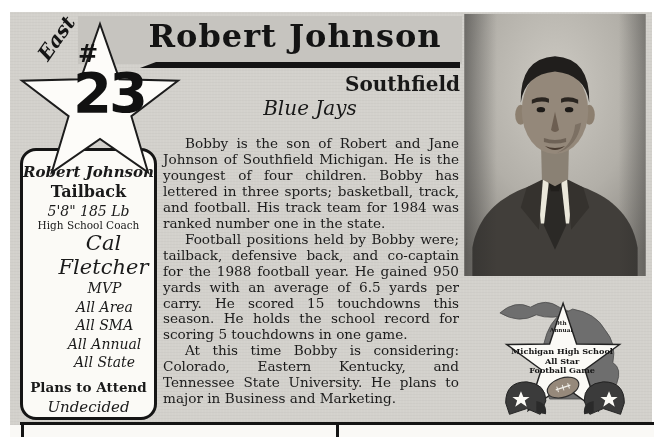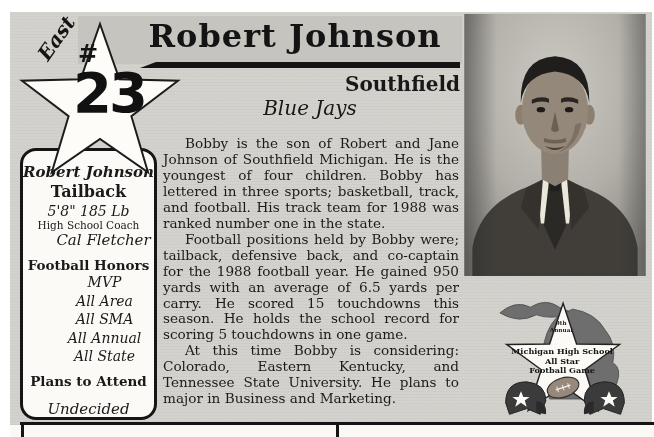--- a/index.html
+++ b/index.html
@@ -44,26 +44,26 @@
 
   .info-box{
     position:absolute;left:20px;top:148px;width:131px;height:266px;
     background:#fbfaf6;border:3px solid #151515;border-radius:16px;
     text-align:center;z-index:2;
   }
   .info-box .name{margin-top:12px;font-size:15px;font-weight:bold;font-style:italic;}
   .info-box .position{font-size:16px;font-weight:bold;margin-top:1px;}
   .info-box .size{font-size:14px;font-style:italic;margin-top:2px;}
   .info-box .coach-label{font-size:10.5px;margin-top:0;}
-  .info-box .coach-name{font-size:15px;font-style:italic;padding-left:30px;}
+  .info-box .coach-name{font-size:21px;font-style:italic;padding-left:30px;}
   .info-box .honors-label{font-size:13.5px;font-weight:bold;margin-top:8px;}
   .info-box .honor{font-size:14px;font-style:italic;line-height:18.5px;padding-left:32px;}
   .info-box .honor:first-of-type{margin-top:5px;}
   .info-box .plans-label{font-size:13.5px;font-weight:bold;margin-top:7px;}
-  .info-box .plans-value{font-size:15px;font-style:italic;margin-top:11px;}
+  .info-box .plans-value{font-size:15px;font-style:italic;margin-top:3px;}
 
   .bio{
     position:absolute;left:163px;top:136px;width:296px;height:290px;
     font-size:13.6px;line-height:15.95px;text-align:justify;color:#1b1b1b;
   }
   .bio p{margin:0;text-indent:22px;}
 
   .photo{position:absolute;left:463px;top:14px;z-index:1;}
   .logo{position:absolute;left:487px;top:288px;}
   .logo-annual{font-family:"DejaVu Serif",serif;font-weight:bold;font-size:6px;fill:#1a1a1a;}
@@ -91,32 +91,31 @@
   <text class="num-sign" x="74" y="56" text-anchor="middle">#</text>
   <text class="num-big" x="95" y="106" text-anchor="middle">23</text>
 </svg>
 
 <div class="info-box">
   <div class="name">Robert Johnson</div>
   <div class="position">Tailback</div>
   <div class="size">5'8" 185 Lb</div>
   <div class="coach-label">High School Coach</div>
   <div class="coach-name">Cal Fletcher</div>
-  <div class="honors-label">Football Honors</div>
   <div class="honor">MVP</div>
   <div class="honor">All Area</div>
   <div class="honor">All SMA</div>
   <div class="honor">All Annual</div>
   <div class="honor">All State</div>
   <div class="plans-label">Plans to Attend</div>
   <div class="plans-value">Undecided</div>
 </div>
 
 <div class="bio">
-  <p>Bobby is the son of Robert and Jane Johnson of Southfield Michigan. He is the youngest of four children. Bobby has lettered in three sports; basketball, track, and football. His track team for 1988 was ranked number one in the state.</p>
+  <p>Bobby is the son of Robert and Jane Johnson of Southfield Michigan. He is the youngest of four children. Bobby has lettered in three sports; basketball, track, and football. His track team for 1984 was ranked number one in the state.</p>
   <p>Football positions held by Bobby were; tailback, defensive back, and  co-captain for the 1988 football year. He gained 950 yards with an average of 6.5 yards per carry. He scored 15 touchdowns this season. He holds the school record for scoring 5 touchdowns in one game.</p>
   <p>At this time Bobby is considering: Colorado, Eastern Kentucky, and Tennessee State University. He plans to major in Business and Marketing.</p>
 </div>
 
 <svg class="photo" role="img" width="184" height="262" viewBox="0 0 180 260" aria-label="Black and white portrait photo of Robert Johnson in a suit and tie">
   <defs>
     <radialGradient id="bgGrad" cx="50%" cy="28%" r="80%">
       <stop offset="0%" stop-color="#cdcac3"></stop>
       <stop offset="55%" stop-color="#b2afa8"></stop>
       <stop offset="100%" stop-color="#87847e"></stop>

